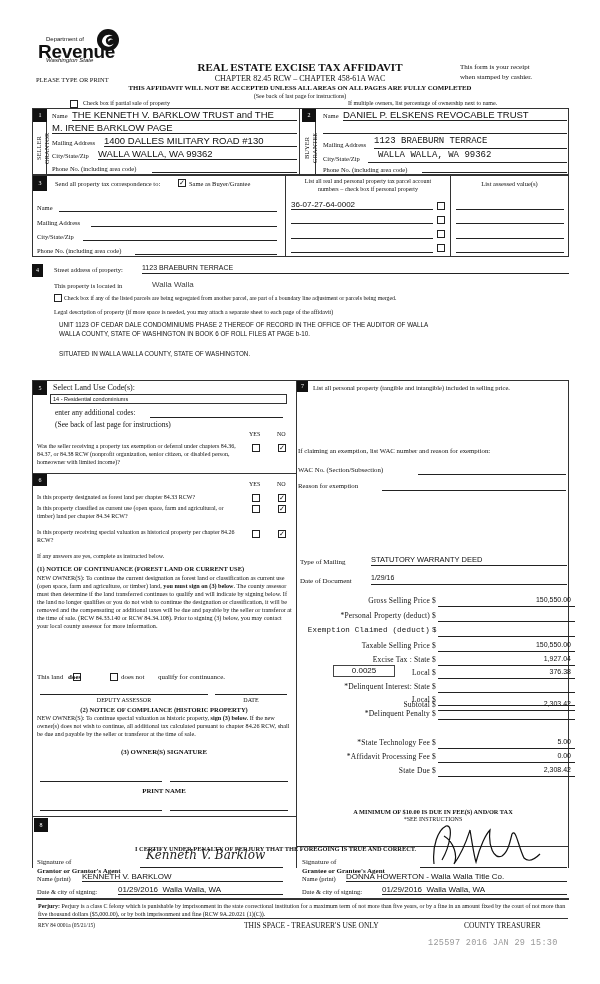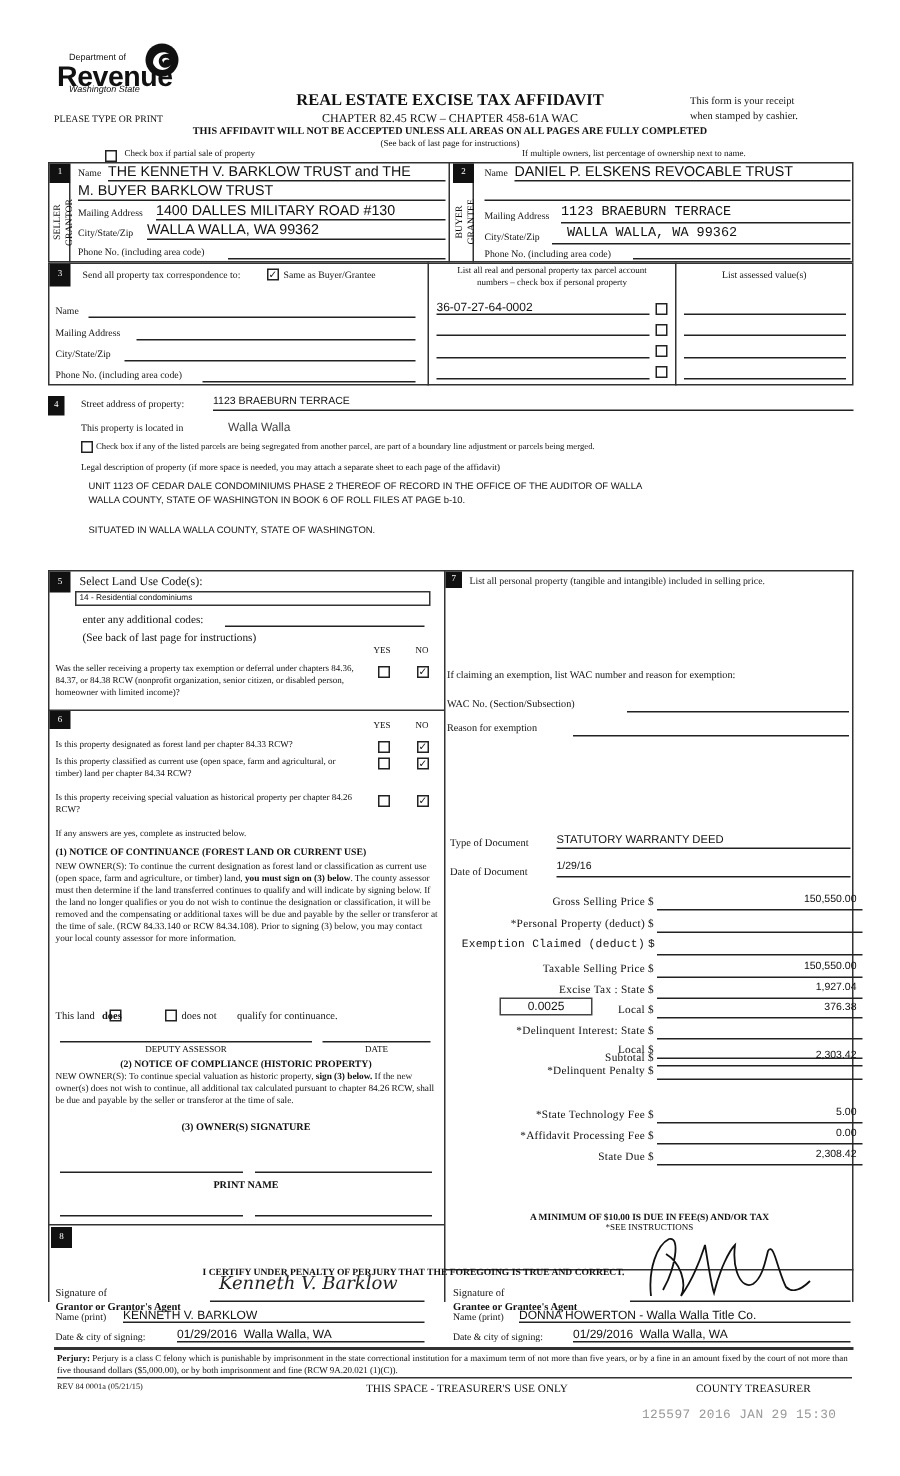--- a/index.html
+++ b/index.html
@@ -54,21 +54,21 @@
 <div class="abs" style="left:299px;top:108px;width:1px;height:67px;background:#333;"></div>
 
 <div class="num-badge" style="left:33px;top:109px;height:13px;">1</div>
 <div class="abs" style="left:33px;top:122px;width:14px;height:53px;border-right:1px solid #333;"></div>
 <div class="vtext" style="left:35px;top:128px;height:40px;">
   <span>SELLER</span><br>
   <span>GRANTOR</span>
 </div>
 <div class="abs label" style="left:52px;top:112px;">Name</div>
 <div class="abs fill ul" style="left:72px;top:109px;width:225px;height:12px;">THE KENNETH V. BARKLOW TRUST and THE</div>
-<div class="abs fill ul" style="left:52px;top:122px;width:245px;height:12px;">M. BUYER BARKLOW TRUST</div>
+<div class="abs fill ul" style="left:52px;top:122px;width:245px;height:12px;">M. IRENE BARKLOW PAGE</div>
 <div class="abs label" style="left:52px;top:139px;">Mailing Address</div>
 <div class="abs fill ul" style="left:104px;top:135px;width:193px;height:12px;">1400 DALLES MILITARY ROAD #130</div>
 <div class="abs label" style="left:52px;top:152px;">City/State/Zip</div>
 <div class="abs fill ul" style="left:98px;top:148px;width:199px;height:12px;">WALLA WALLA, WA  99362</div>
 <div class="abs label" style="left:52px;top:165px;">Phone No. (including area code)</div>
 <div class="abs ul" style="left:152px;top:164px;width:145px;height:9px;"></div>
 
 <div class="num-badge" style="left:302px;top:109px;">2</div>
 <div class="abs" style="left:300px;top:122px;width:16px;height:53px;border-right:1px solid #333;"></div>
 <div class="vtext" style="left:303px;top:128px;height:40px;">
@@ -207,21 +207,21 @@
 
 <div class="num-badge" style="left:297px;top:381px;width:11px;height:11px;line-height:11px;">7</div>
 <div class="abs" style="left:313px;top:382px;width:250px;font-size:6.5px;line-height:12px;text-indent:0;">List all  personal property (tangible and intangible) included in selling price.</div>
 <div class="abs" style="left:313px;top:410px;width:250px;height:30px;"></div>
 <div class="abs" style="left:298px;top:447px;font-size:6.8px;white-space:nowrap;">If claiming an exemption, list WAC number and reason for exemption:</div>
 <div class="abs" style="left:298px;top:466px;font-size:6.8px;">WAC No. (Section/Subsection)</div>
 <div class="abs ul" style="left:418px;top:466px;width:148px;height:9px;"></div>
 <div class="abs" style="left:298px;top:482px;font-size:6.8px;">Reason for exemption</div>
 <div class="abs ul" style="left:382px;top:482px;width:184px;height:9px;"></div>
 
-<div class="abs" style="left:300px;top:558px;font-size:7px;">Type of Document</div>
+<div class="abs" style="left:300px;top:558px;font-size:7px;">Type of Mailing</div>
 <div class="abs fill-sm ul" style="left:371px;top:555px;width:196px;height:11px;font-size:7.5px;">STATUTORY WARRANTY DEED</div>
 <div class="abs" style="left:300px;top:577px;font-size:7px;">Date of Document</div>
 <div class="abs fill-sm ul" style="left:371px;top:574px;width:196px;height:11px;">1/29/16</div>
 
 <div id="money-rows">
     <div class="money-row" style="top: 596px;">
       <span class="lbl">Gross Selling Price</span>
       <span class="dollar">$</span>
       <span class="line"></span>
       <span class="val">150,550.00</span>

